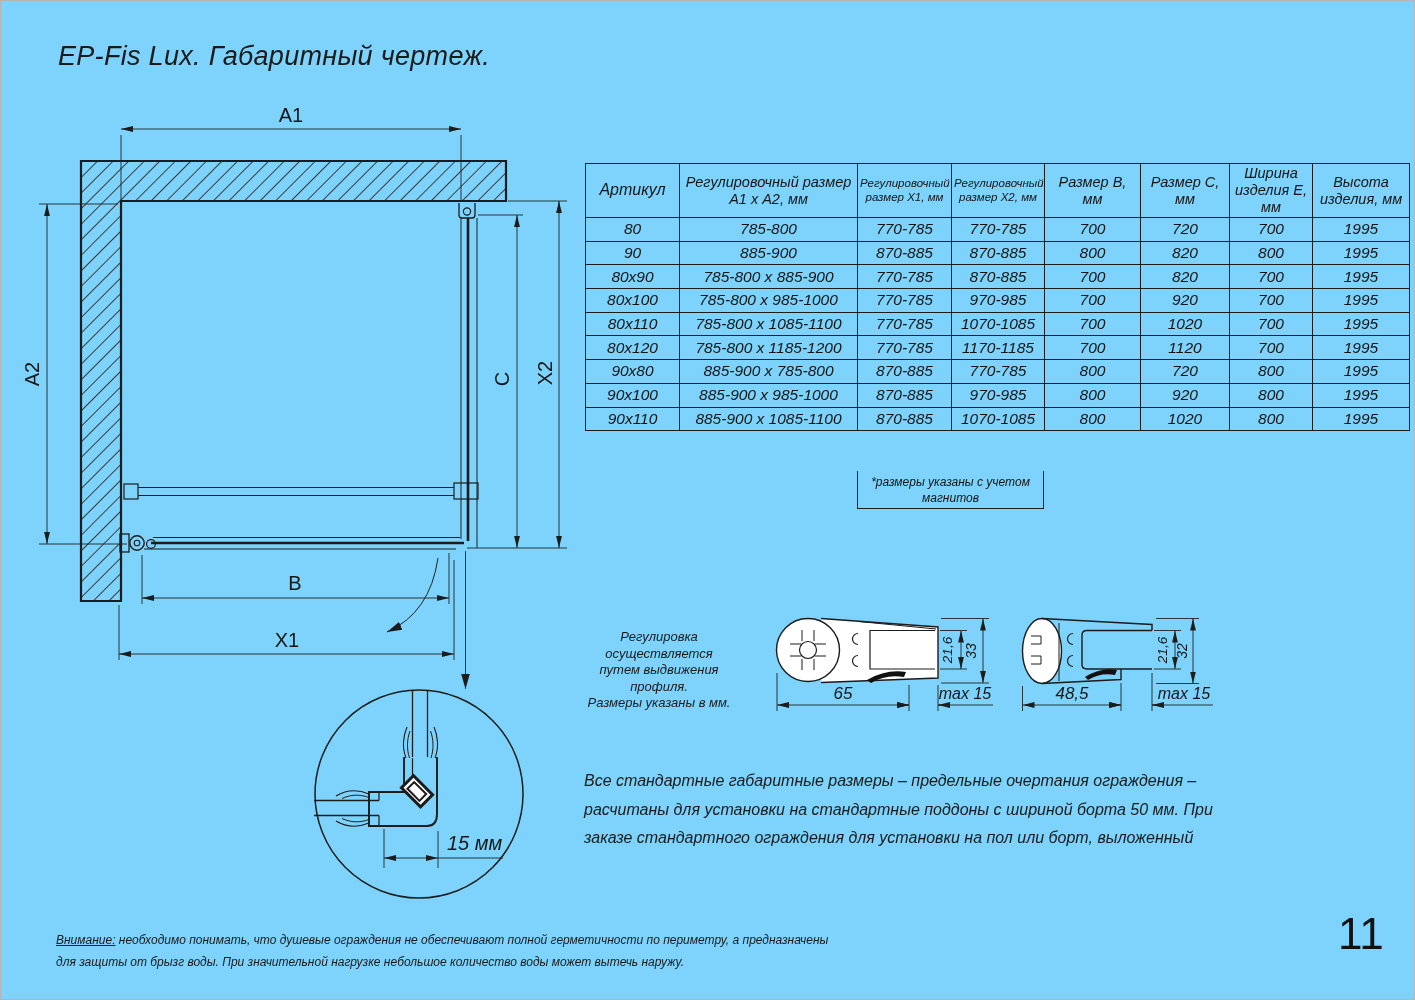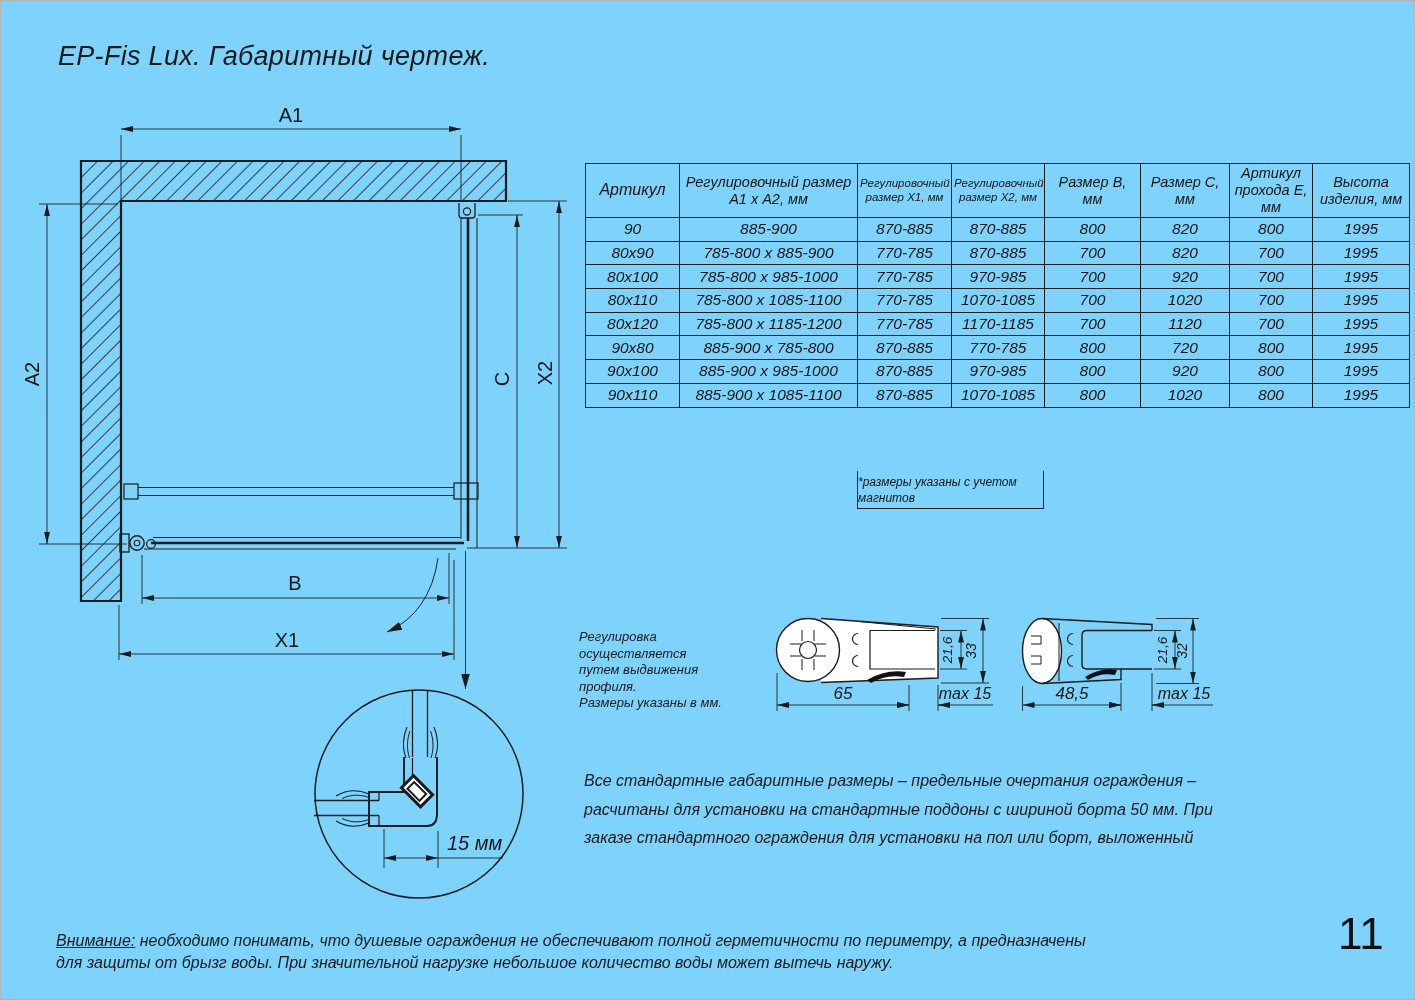--- a/index.html
+++ b/index.html
@@ -12,24 +12,24 @@
   #cad-svg{position:absolute;left:0;top:0;}
   
   #sizetable{position:absolute;left:584px;top:162px;border-collapse:collapse;table-layout:fixed;width:824px;}
   #sizetable th,#sizetable td{border:1.5px solid #1c1c1c;text-align:center;vertical-align:middle;padding:0 2px;
         font-style:italic;color:#141414;}
   #sizetable thead th{height:54px;font-size:14.5px;font-weight:normal;line-height:1.15;}
   #sizetable thead th:nth-child(1){font-size:16px;}
   #sizetable thead th:nth-child(3),#sizetable thead th:nth-child(4){font-size:11.5px;}
   #sizetable tbody td{height:23.7px;font-size:15.5px;}
   #table-note{position:absolute;left:856px;top:470px;width:187px;height:38px;border:1.5px solid #1c1c1c;border-top:none;
-        font-size:12px;font-style:italic;line-height:1.35;padding-top:3px;color:#141414;}
-  #reg-note{position:absolute;left:578px;top:628px;width:160px;text-align:left;font-size:13px;font-style:italic;line-height:16.5px;color:#1a1a1a;}
+        font-size:12px;font-style:italic;text-align:center;line-height:1.35;padding-top:3px;color:#141414;}
+  #reg-note{position:absolute;left:578px;top:628px;width:160px;text-align:center;font-size:13px;font-style:italic;line-height:16.5px;color:#1a1a1a;}
   #paragraph{position:absolute;left:583px;top:766px;width:730px;font-size:16px;font-style:italic;line-height:28.5px;color:#1a1a1a;white-space:nowrap;}
-  #warning{position:absolute;left:55px;top:929px;width:1030px;font-size:16px;font-style:italic;line-height:21.5px;color:#1a1a1a;white-space:nowrap;}
+  #warning{position:absolute;left:55px;top:929px;width:1030px;font-size:12px;font-style:italic;line-height:21.5px;color:#1a1a1a;white-space:nowrap;}
   #warning .und{text-decoration:underline;}
   svg text{fill:#161616;}
   .dimtxt{font-family:"Liberation Sans",sans-serif;font-size:20px;}
   .cadtxt{font-family:"Liberation Sans",sans-serif;font-style:italic;}
 </style>
 </head>
 <body>
 
 <div id="page">
 
@@ -226,25 +226,35 @@
         <col style="width:97px">
     </colgroup>
     <thead>
       <tr>
         <th>Артикул</th>
         <th>Регулировочный размер А1 х А2, мм</th>
         <th>Регулировочный размер Х1, мм</th>
         <th>Регулировочный размер Х2, мм</th>
         <th>Размер В, мм</th>
         <th>Размер С, мм</th>
-        <th>Артикул прохода Е, мм</th>
+        <th>Ширина изделия Е, мм</th>
         <th>Высота изделия, мм</th>
       </tr>
     </thead>
     <tbody>
+        <tr>
+          <td>80</td>
+          <td>785-800</td>
+          <td>770-785</td>
+          <td>770-785</td>
+          <td>700</td>
+          <td>720</td>
+          <td>700</td>
+          <td>1995</td>
+        </tr>
         <tr>
           <td>90</td>
           <td>885-900</td>
           <td>870-885</td>
           <td>870-885</td>
           <td>800</td>
           <td>820</td>
           <td>800</td>
           <td>1995</td>
         </tr>

